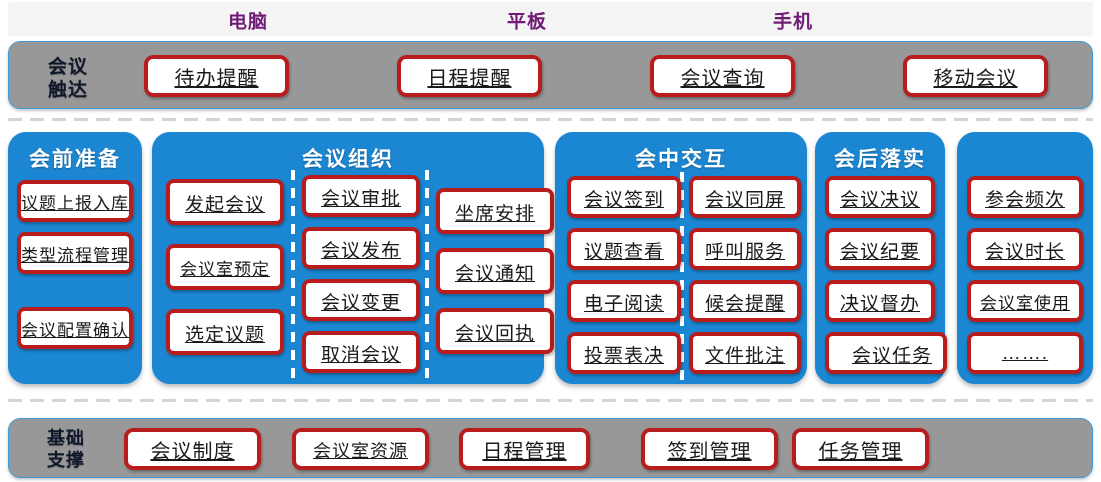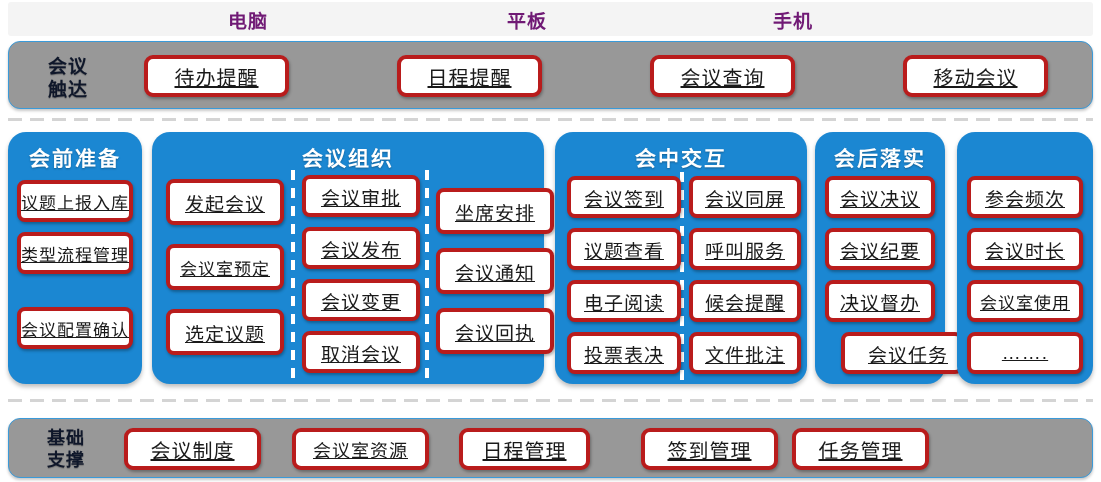--- a/index.html
+++ b/index.html
@@ -148,21 +148,21 @@
         <div class="pill inner" style="left: 134px; top: 44px; width: 112px; height: 42px;">会议同屏</div>
         <div class="pill inner" style="left: 134px; top: 96px; width: 112px; height: 42px;">呼叫服务</div>
         <div class="pill inner" style="left: 134px; top: 148px; width: 112px; height: 42px;">候会提醒</div>
         <div class="pill inner" style="left: 134px; top: 200px; width: 112px; height: 42px;">文件批注</div>
       </div>
       <div class="blue-card" style="left: 815px; top: 132px; width: 130px; height: 252px;">
         <div class="card-title">会后落实</div>
         <div class="pill inner" style="left: 10px; top: 44px; width: 110px; height: 42px;">会议决议</div>
         <div class="pill inner" style="left: 10px; top: 96px; width: 110px; height: 42px;">会议纪要</div>
         <div class="pill inner" style="left: 10px; top: 148px; width: 110px; height: 42px;">决议督办</div>
-        <div class="pill inner" style="left: 26px; top: 200px; width: 122px; height: 42px; padding-left: 12px;">会议任务</div>
+        <div class="pill inner" style="left: 10px; top: 200px; width: 122px; height: 42px; padding-left: 12px;">会议任务</div>
       </div>
       <div class="blue-card" style="left: 957px; top: 132px; width: 136px; height: 252px;">
         <div class="pill inner" style="left: 10px; top: 44px; width: 116px; height: 42px;">参会频次</div>
         <div class="pill inner" style="left: 10px; top: 96px; width: 116px; height: 42px;">会议时长</div>
         <div class="pill inner" style="left: 10px; top: 148px; width: 116px; height: 42px; font-size: 17px;">会议室使用</div>
         <div class="pill inner" style="left: 10px; top: 200px; width: 116px; height: 42px;">…….</div>
       </div>
     </div>
 
   <div class="dash-sep" style="top:399px;"></div>

